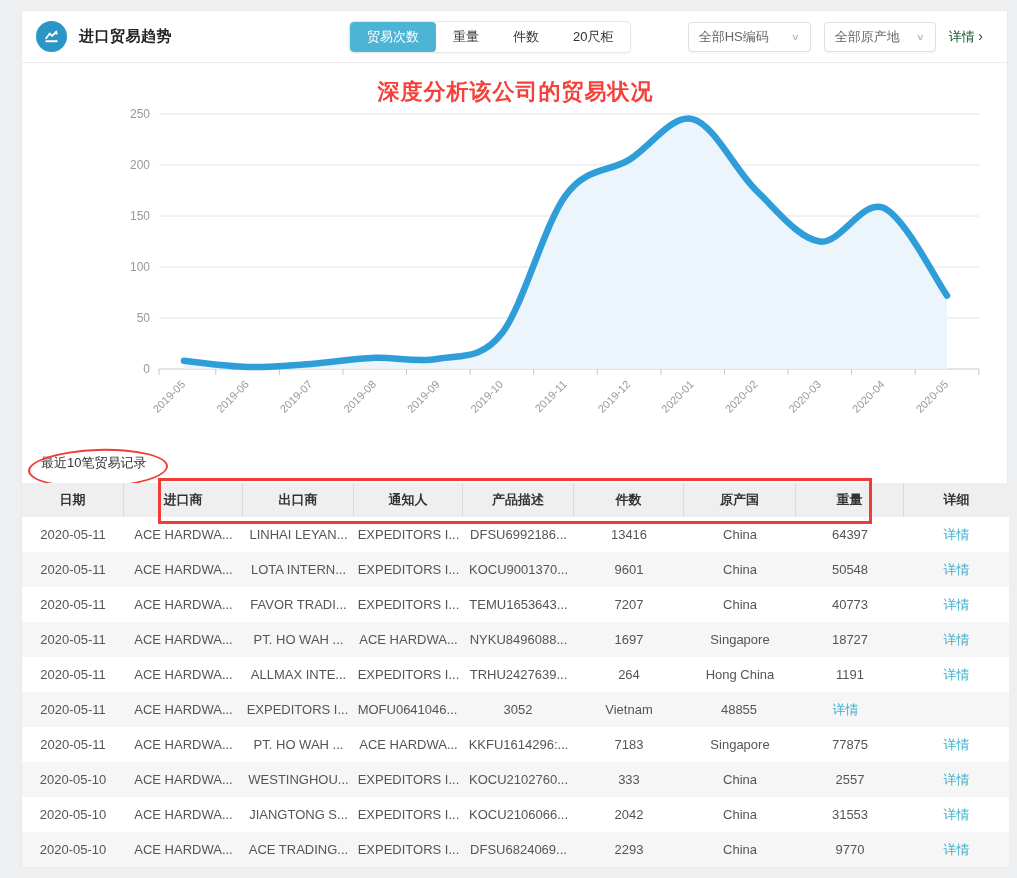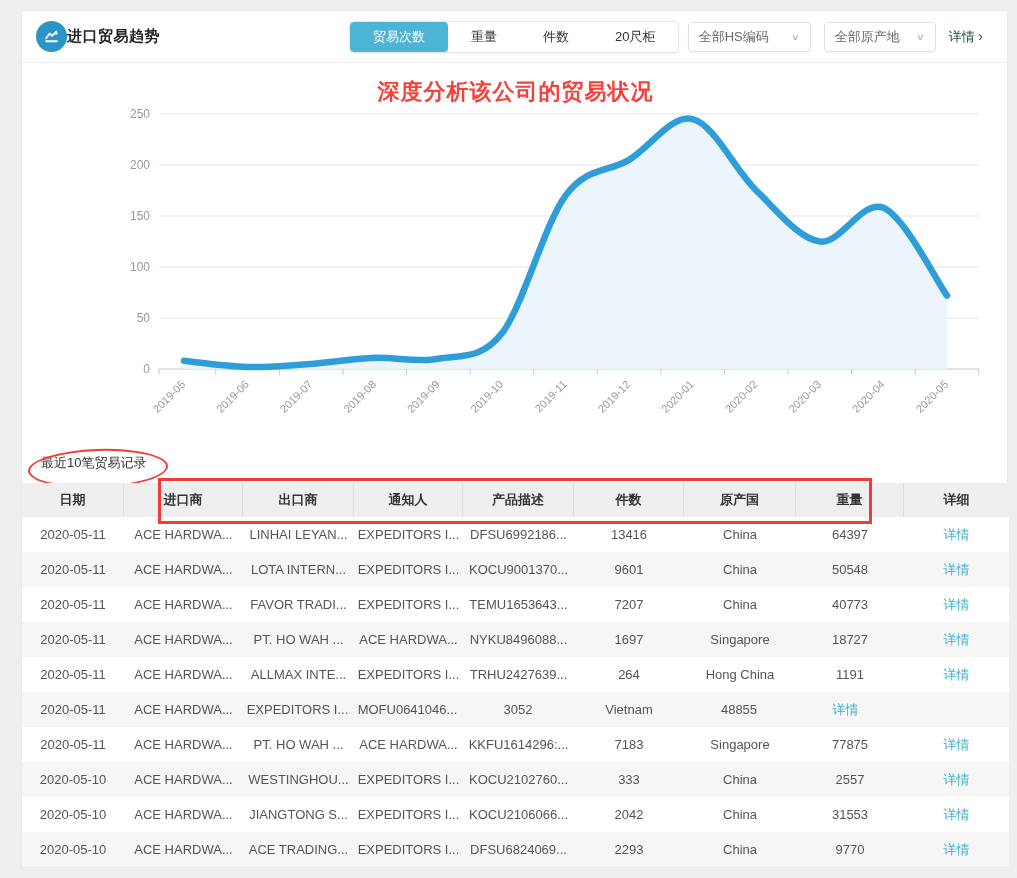--- a/index.html
+++ b/index.html
@@ -12,34 +12,34 @@
   }
   .card {
     position:absolute; left:21px; top:10px; width:987px; height:858px;
     background:#ffffff; border:1px solid #e7e9ea;
   }
   
   .hdr {
     position:relative; height:52px; border-bottom:1px solid #ededed;
     display:flex; align-items:center; padding:0 14px;
   }
-  .hdr-left { display:flex; align-items:center; }
+  .hdr-left { display:flex; align-items:center; gap:12px; }
   .app-icon {
     width:31px; height:31px; border-radius:50%; background:#2b95c5;
     display:flex; align-items:center; justify-content:center; flex:0 0 auto;
   }
   .hdr-title { font-size:15px; font-weight:bold; color:#222; letter-spacing:.5px; }
   .tabs {
     position:absolute; left:327px; top:10px; height:32px;
     display:inline-flex; align-items:stretch; background:#fff;
     border:1px solid #e7e7e7; border-radius:5px;
     box-shadow:0 1px 3px rgba(0,0,0,.06); overflow:hidden;
   }
   .tab {
-    display:flex; align-items:center; padding:0 23px; font-size:13px;
+    display:flex; align-items:center; padding:0 17px; font-size:13px;
     color:#333; cursor:pointer; white-space:nowrap;
   }
   .tab.active { background:#4cb5d5; color:#fff; border-radius:4px; }
   .hdr-right { position:absolute; right:24px; top:11px; display:flex; align-items:center; gap:13px;padding-left:23px; }
   .select {
     height:30px; border:1px solid #e0e0e0; border-radius:4px; background:#fff;
     box-shadow:0 1px 2px rgba(0,0,0,.04);
     display:flex; align-items:center; justify-content:space-between;
     padding:0 10px; font-size:13px; color:#666; cursor:pointer;
   }

